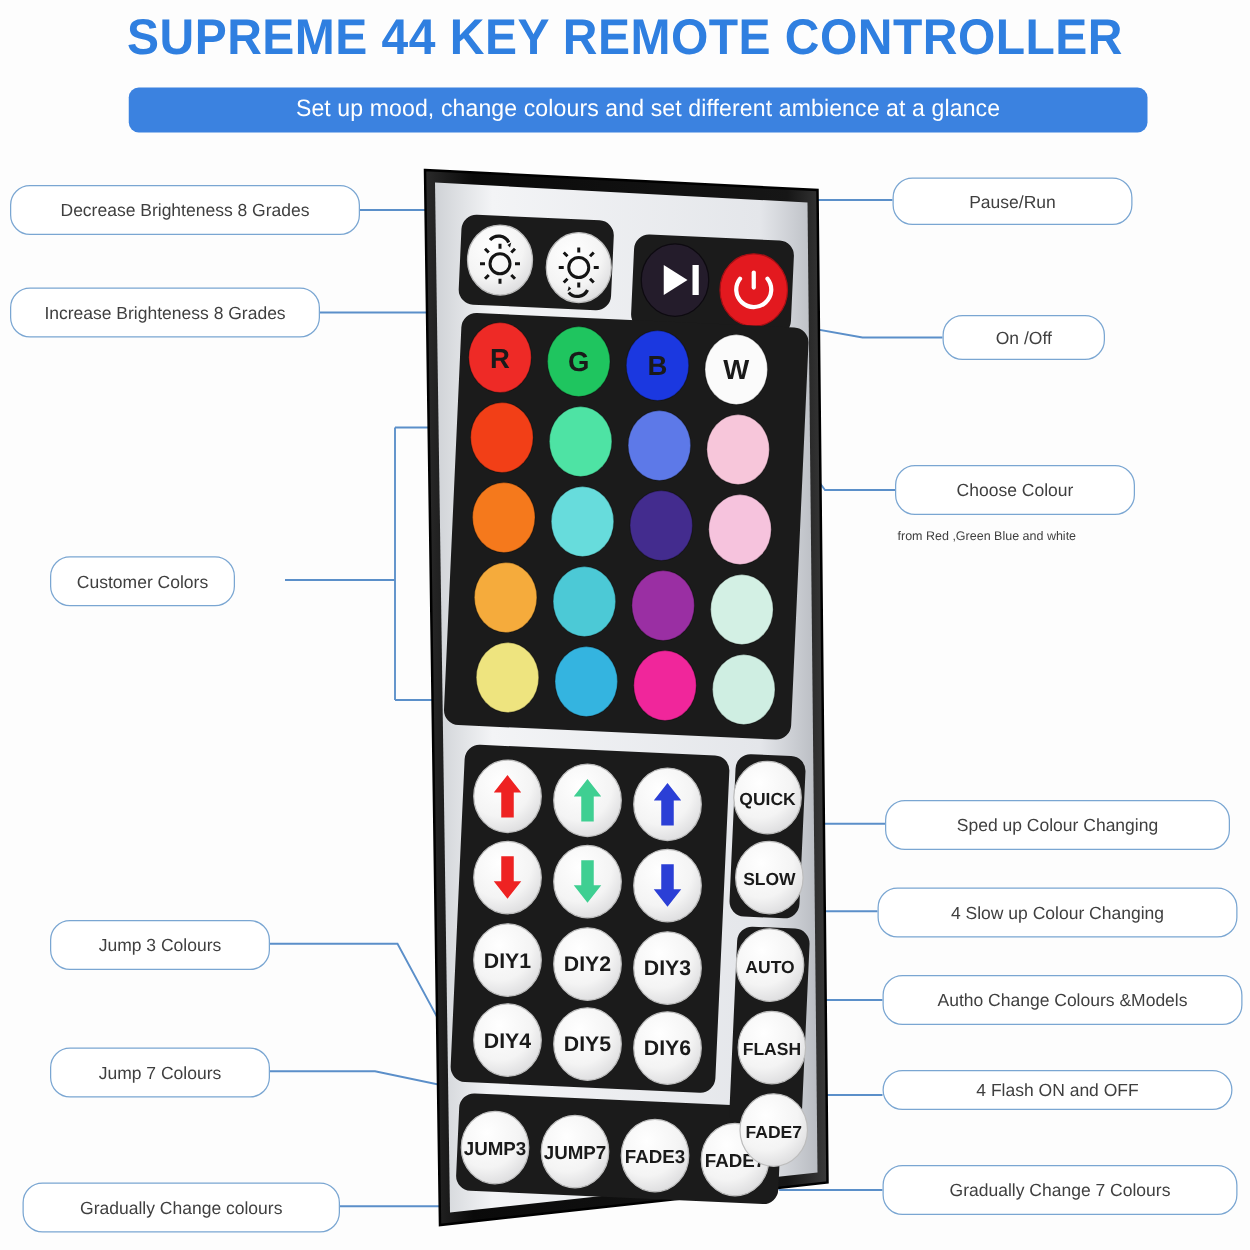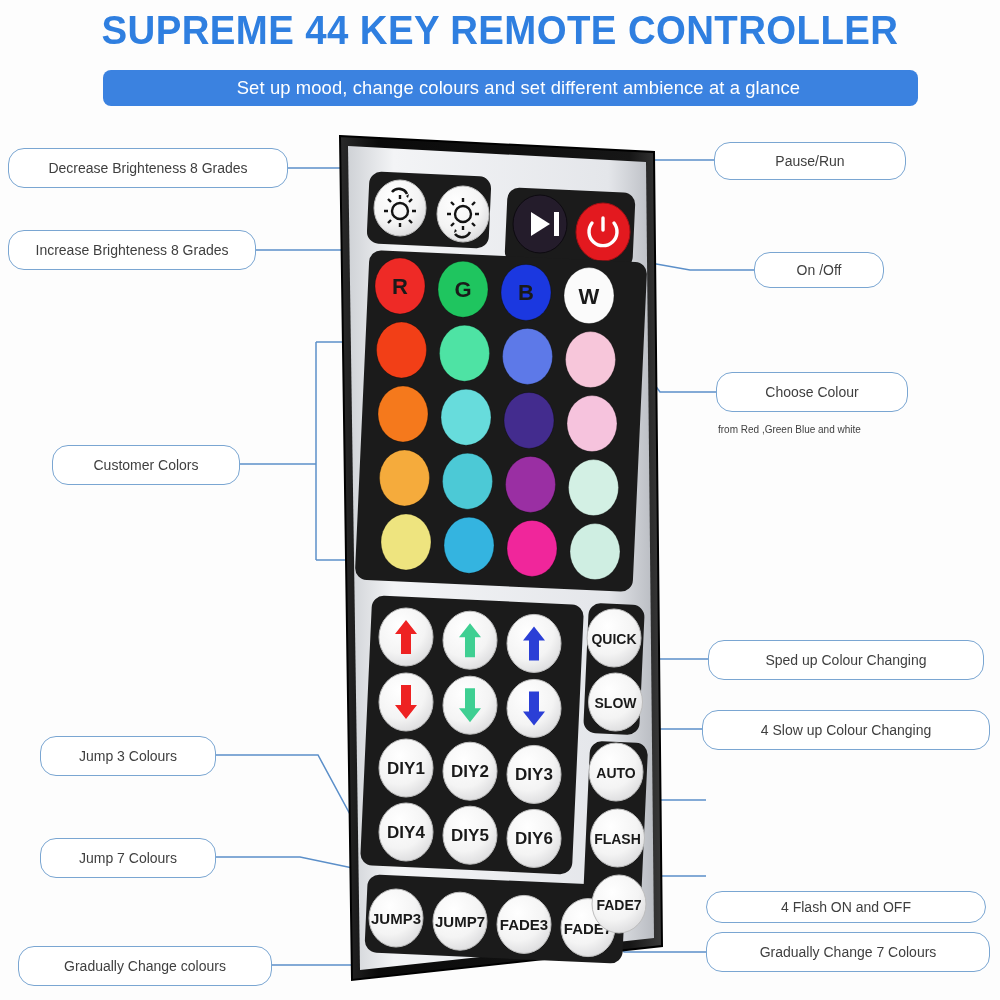--- a/index.html
+++ b/index.html
@@ -353,21 +353,21 @@
         </g>
     </svg>
   </div>
 
   <div class="callout" style="left:8px;top:148px;width:280px;height:40px;">
     <span>Decrease Brighteness 8 Grades</span>
   </div>
   <div class="callout" style="left:8px;top:230px;width:248px;height:40px;">
     <span>Increase Brighteness 8 Grades</span>
   </div>
-  <div class="callout" style="left:40px;top:445px;width:188px;height:40px;margin-left:12px;">
+  <div class="callout" style="left:40px;top:445px;width:148px;height:40px;">
     <span>Customer Colors</span>
   </div>
   <div class="callout" style="left:40px;top:736px;width:176px;height:40px;">
     <span>Jump 3 Colours</span>
   </div>
   <div class="callout" style="left:40px;top:838px;width:176px;height:40px;">
     <span>Jump 7 Colours</span>
   </div>
   <div class="callout" style="left:18px;top:946px;width:254px;height:40px;">
     <span>Gradually Change colours</span>
@@ -383,20 +383,23 @@
     <span>Choose Colour</span>
   </div>
   <div class="sub-note" style="left:718px;top:424px;">from Red ,Green Blue and white</div>
 
   <div class="callout" style="left:708px;top:640px;width:276px;height:40px;">
     <span>Sped up Colour Changing</span>
   </div>
   <div class="callout" style="left:702px;top:710px;width:288px;height:40px;">
     <span>4 Slow up Colour Changing</span>
   </div>
-  <div class="callout" style="left:706px;top:856px;width:280px;height:32px;margin-top:35px;">
+  <div class="callout" style="left:706px;top:780px;width:288px;height:40px;">
+    <span>Autho Change Colours &amp;Models</span>
+  </div>
+  <div class="callout" style="left:706px;top:856px;width:280px;height:32px;">
     <span>4 Flash ON and OFF</span>
   </div>
   <div class="callout" style="left:706px;top:932px;width:284px;height:40px;">
     <span>Gradually Change 7 Colours</span>
   </div>
 
 </div>
 
 </body></html>

